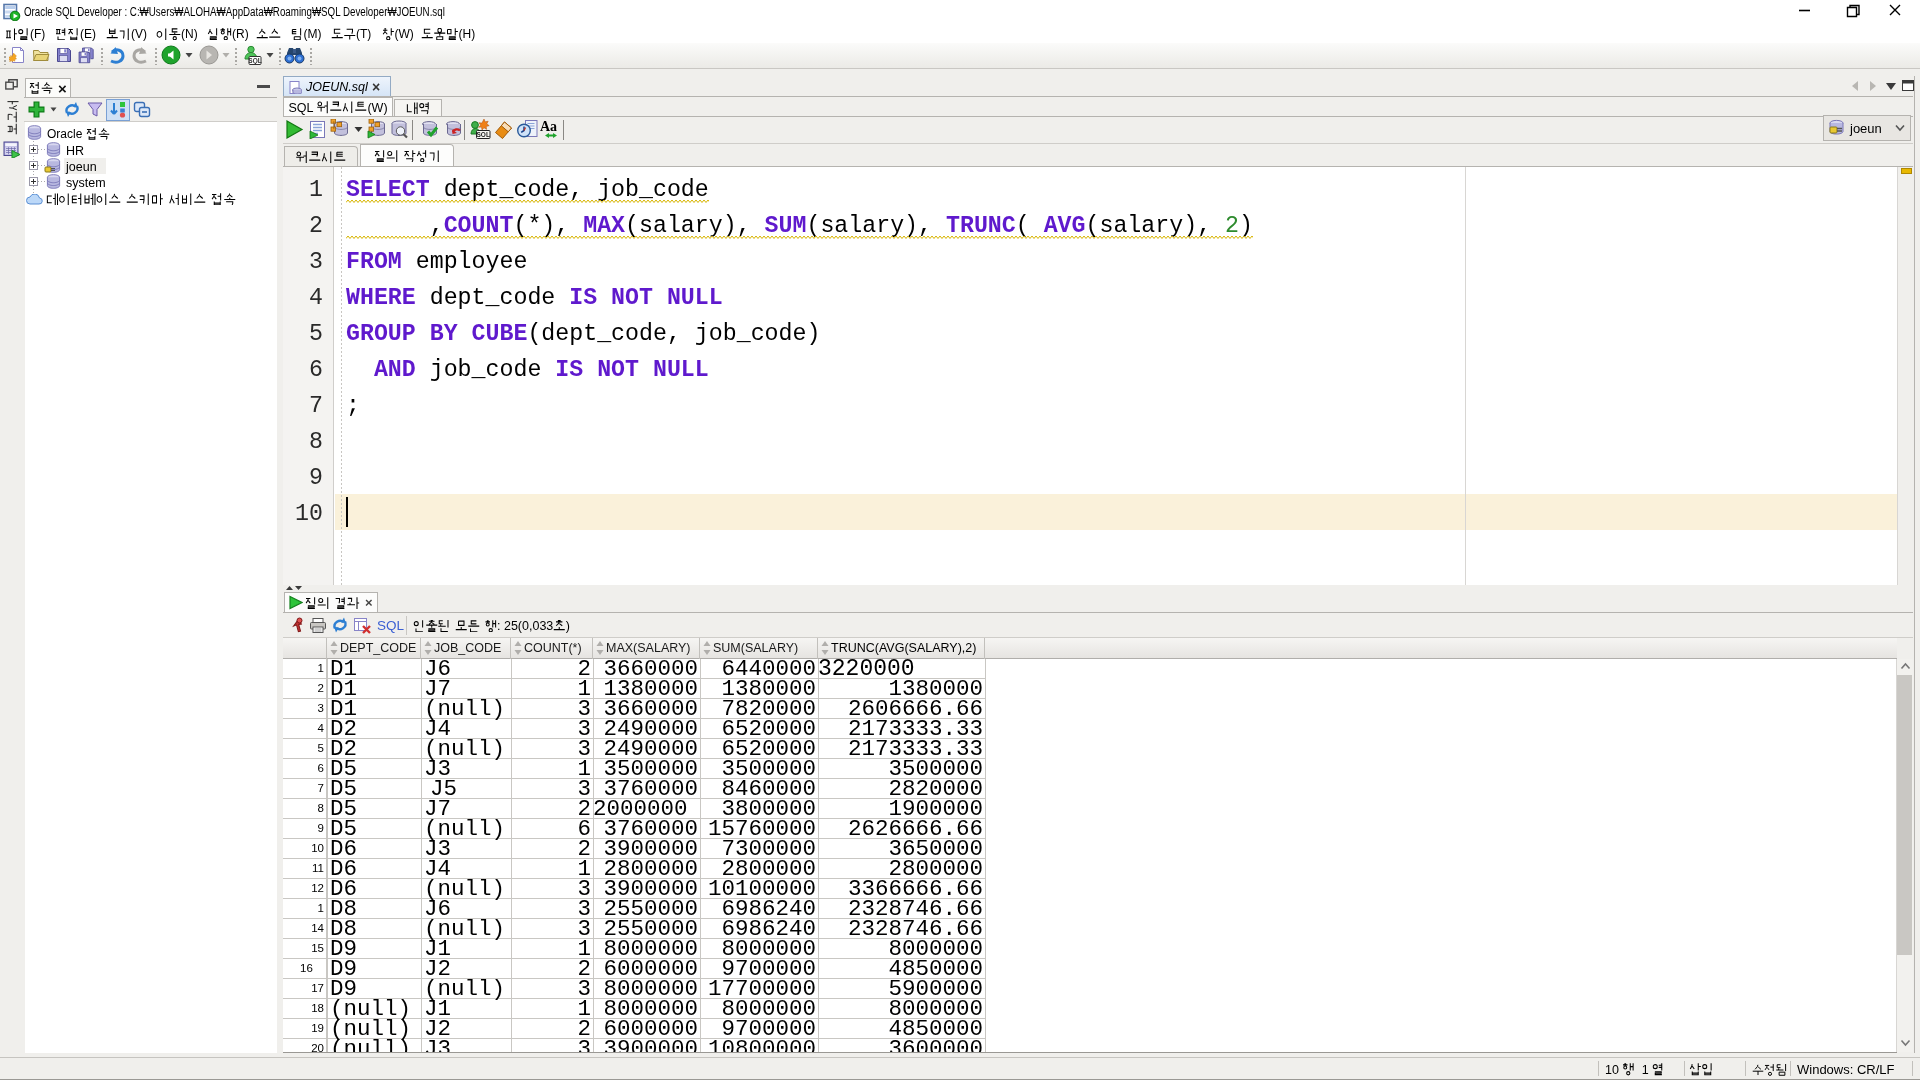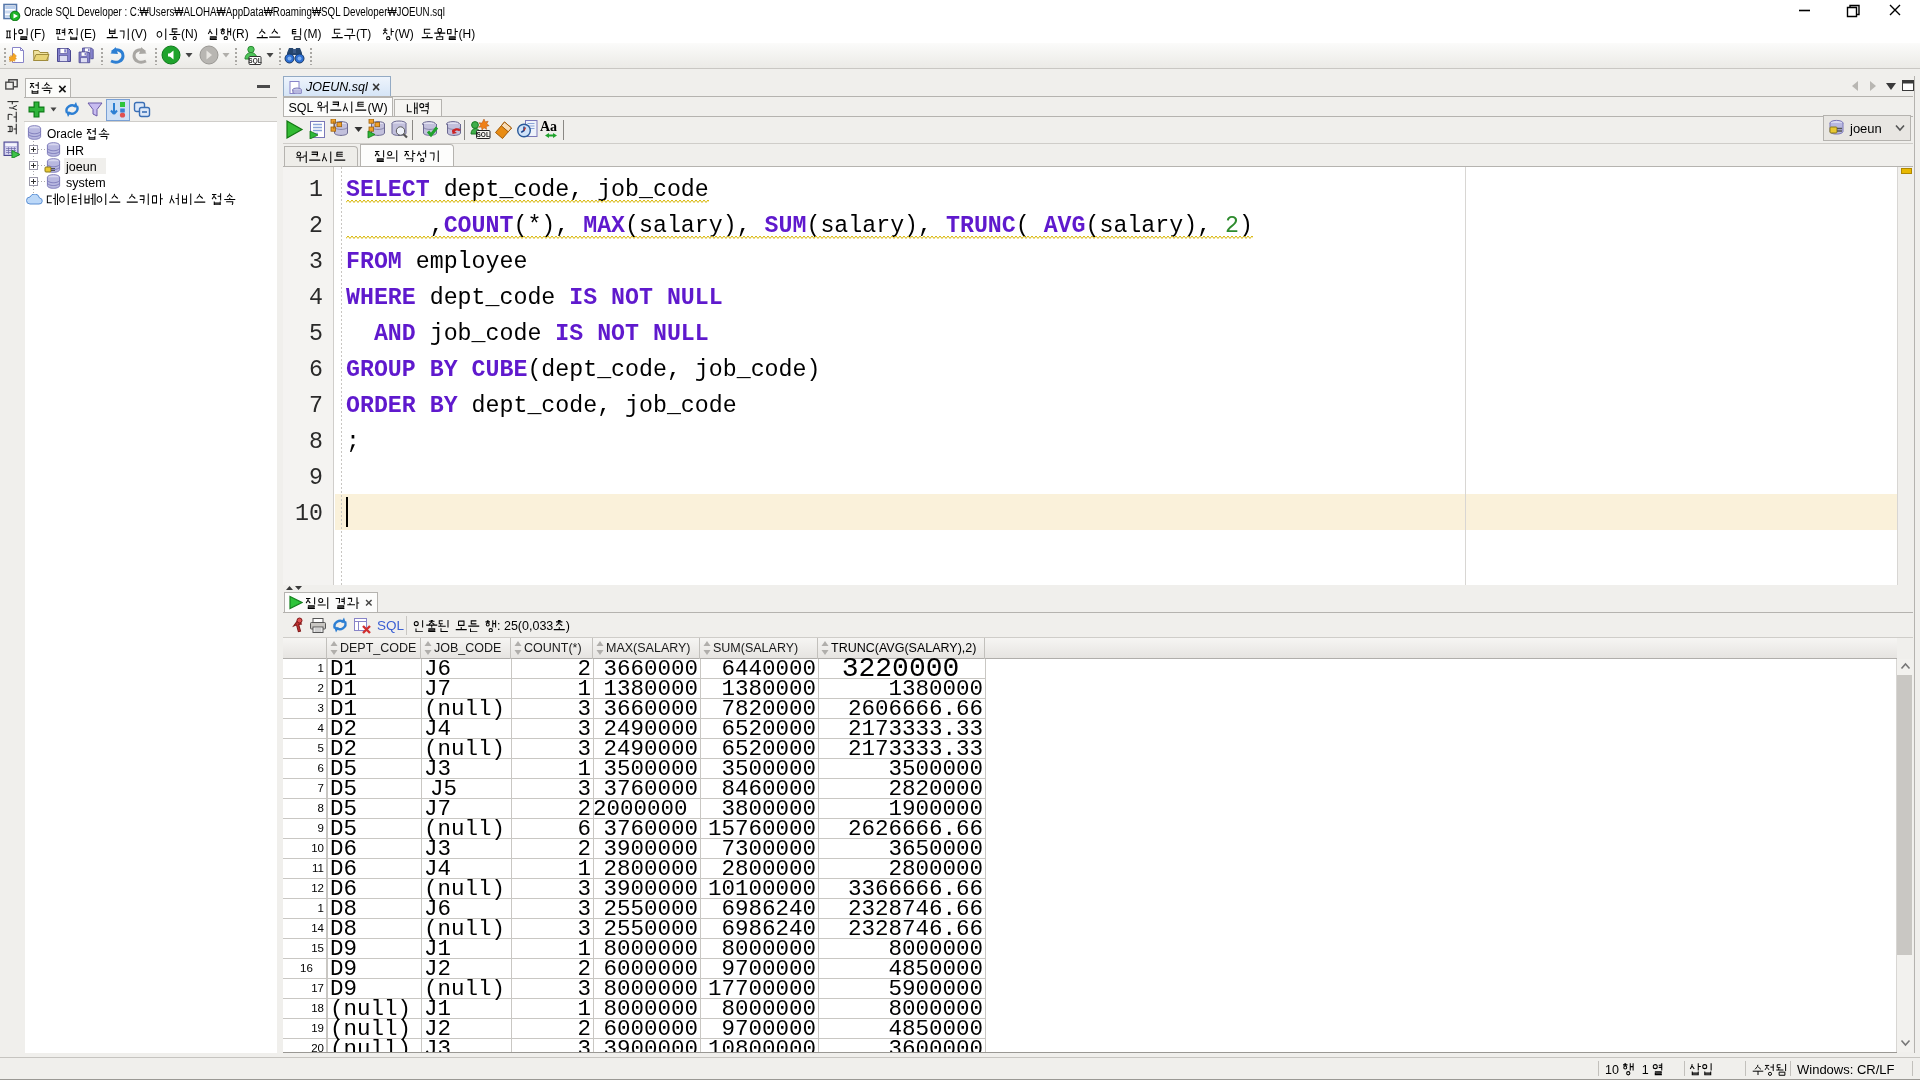--- a/index.html
+++ b/index.html
@@ -425,23 +425,22 @@
     <div style="height:36px;line-height:36px;text-align:right;padding-right:8px">7</div>
     <div style="height:36px;line-height:36px;text-align:right;padding-right:8px">8</div>
     <div style="height:36px;line-height:36px;text-align:right;padding-right:8px">9</div>
     <div style="height:36px;line-height:36px;text-align:right;padding-right:8px">10</div>
   </div>
 <div style="position:absolute;left:346px;top:172px;width:1500px;font-size:23.25px;font-family:'Liberation Mono',monospace;color:#000;">
     <div style="height:36px;line-height:36px;white-space:pre"><span style="color:#5f19cd;font-weight:bold">SELECT</span> dept_code, job_code</div>
     <div style="height:36px;line-height:36px;white-space:pre">      ,<span style="color:#5f19cd;font-weight:bold">COUNT</span>(*), <span style="color:#5f19cd;font-weight:bold">MAX</span>(salary), <span style="color:#5f19cd;font-weight:bold">SUM</span>(salary), <span style="color:#5f19cd;font-weight:bold">TRUNC</span>( <span style="color:#5f19cd;font-weight:bold">AVG</span>(salary), <span style="color:#2e8b2e">2</span>)</div>
     <div style="height:36px;line-height:36px;white-space:pre"><span style="color:#5f19cd;font-weight:bold">FROM</span> employee</div>
     <div style="height:36px;line-height:36px;white-space:pre"><span style="color:#5f19cd;font-weight:bold">WHERE</span> dept_code <span style="color:#5f19cd;font-weight:bold">IS</span> <span style="color:#5f19cd;font-weight:bold">NOT</span> <span style="color:#5f19cd;font-weight:bold">NULL</span></div>
+    <div style="height:36px;line-height:36px;white-space:pre"><span style="color:#5f19cd;font-weight:bold">GROUP</span> <span style="color:#5f19cd;font-weight:bold">BY</span> <span style="color:#5f19cd;font-weight:bold">CUBE</span>(dept_code, job_code)</div>
     <div style="height:36px;line-height:36px;white-space:pre">  <span style="color:#5f19cd;font-weight:bold">AND</span> job_code <span style="color:#5f19cd;font-weight:bold">IS</span> <span style="color:#5f19cd;font-weight:bold">NOT</span> <span style="color:#5f19cd;font-weight:bold">NULL</span></div>
-    <div style="height:36px;line-height:36px;white-space:pre"><span style="color:#5f19cd;font-weight:bold">GROUP</span> <span style="color:#5f19cd;font-weight:bold">BY</span> <span style="color:#5f19cd;font-weight:bold">CUBE</span>(dept_code, job_code)</div>
-    <div style="height:36px;line-height:36px;white-space:pre"><span style="color:#5f19cd;font-weight:bold">ORDER</span> <span style="color:#5f19cd;font-weight:bold">BY</span> dept_code, job_code</div>
     <div style="height:36px;line-height:36px;white-space:pre">;</div>
     <div style="height:36px;line-height:36px;white-space:pre"></div>
     <div style="height:36px;line-height:36px;white-space:pre"></div>
   </div>
 <div style="position:absolute;left:346px;top:497px;width:2px;height:30px;background:#000;"></div>
 <svg style="position:absolute;left:346px;top:199px;width:363px;height:5px;" width="363" height="5" viewBox="0 0 363 5" preserveAspectRatio="none">
     <path d="M0 3.5 l2 -2.5 l2 2.5 l2 -2.5 l2 2.5 l2 -2.5 l2 2.5 l2 -2.5 l2 2.5 l2 -2.5 l2 2.5 l2 -2.5 l2 2.5 l2 -2.5 l2 2.5 l2 -2.5 l2 2.5 l2 -2.5 l2 2.5 l2 -2.5 l2 2.5 l2 -2.5 l2 2.5 l2 -2.5 l2 2.5 l2 -2.5 l2 2.5 l2 -2.5 l2 2.5 l2 -2.5 l2 2.5 l2 -2.5 l2 2.5 l2 -2.5 l2 2.5 l2 -2.5 l2 2.5 l2 -2.5 l2 2.5 l2 -2.5 l2 2.5 l2 -2.5 l2 2.5 l2 -2.5 l2 2.5 l2 -2.5 l2 2.5 l2 -2.5 l2 2.5 l2 -2.5 l2 2.5 l2 -2.5 l2 2.5 l2 -2.5 l2 2.5 l2 -2.5 l2 2.5 l2 -2.5 l2 2.5 l2 -2.5 l2 2.5 l2 -2.5 l2 2.5 l2 -2.5 l2 2.5 l2 -2.5 l2 2.5 l2 -2.5 l2 2.5 l2 -2.5 l2 2.5 l2 -2.5 l2 2.5 l2 -2.5 l2 2.5 l2 -2.5 l2 2.5 l2 -2.5 l2 2.5 l2 -2.5 l2 2.5 l2 -2.5 l2 2.5 l2 -2.5 l2 2.5 l2 -2.5 l2 2.5 l2 -2.5 l2 2.5 l2 -2.5 l2 2.5 l2 -2.5 l2 2.5 l2 -2.5 l2 2.5 l2 -2.5 l2 2.5 l2 -2.5 l2 2.5 l2 -2.5 l2 2.5 l2 -2.5 l2 2.5 l2 -2.5 l2 2.5 l2 -2.5 l2 2.5 l2 -2.5 l2 2.5 l2 -2.5 l2 2.5 l2 -2.5 l2 2.5 l2 -2.5 l2 2.5 l2 -2.5 l2 2.5 l2 -2.5 l2 2.5 l2 -2.5 l2 2.5 l2 -2.5 l2 2.5 l2 -2.5 l2 2.5 l2 -2.5 l2 2.5 l2 -2.5 l2 2.5 l2 -2.5 l2 2.5 l2 -2.5 l2 2.5 l2 -2.5 l2 2.5 l2 -2.5 l2 2.5 l2 -2.5 l2 2.5 l2 -2.5 l2 2.5 l2 -2.5 l2 2.5 l2 -2.5 l2 2.5 l2 -2.5 l2 2.5 l2 -2.5 l2 2.5 l2 -2.5 l2 2.5 l2 -2.5 l2 2.5 l2 -2.5 l2 2.5 l2 -2.5 l2 2.5 l2 -2.5 l2 2.5 l2 -2.5 l2 2.5 l2 -2.5 l2 2.5 l2 -2.5 l2 2.5 l2 -2.5 l2 2.5 l2 -2.5 l2 2.5 l2 -2.5 l2 2.5 l2 -2.5 l2 2.5 l2 -2.5 l2 2.5 l2 -2.5 l2 2.5 l2 -2.5 l2 2.5 l2 -2.5 l2 2.5 l2 -2.5 l2 2.5" fill="none" stroke="#d8b400" stroke-width="1"></path>
   </svg>
 <svg style="position:absolute;left:346px;top:235px;width:907px;height:5px;" width="907" height="5" viewBox="0 0 907 5" preserveAspectRatio="none">
     <path d="M0 3.5 l2 -2.5 l2 2.5 l2 -2.5 l2 2.5 l2 -2.5 l2 2.5 l2 -2.5 l2 2.5 l2 -2.5 l2 2.5 l2 -2.5 l2 2.5 l2 -2.5 l2 2.5 l2 -2.5 l2 2.5 l2 -2.5 l2 2.5 l2 -2.5 l2 2.5 l2 -2.5 l2 2.5 l2 -2.5 l2 2.5 l2 -2.5 l2 2.5 l2 -2.5 l2 2.5 l2 -2.5 l2 2.5 l2 -2.5 l2 2.5 l2 -2.5 l2 2.5 l2 -2.5 l2 2.5 l2 -2.5 l2 2.5 l2 -2.5 l2 2.5 l2 -2.5 l2 2.5 l2 -2.5 l2 2.5 l2 -2.5 l2 2.5 l2 -2.5 l2 2.5 l2 -2.5 l2 2.5 l2 -2.5 l2 2.5 l2 -2.5 l2 2.5 l2 -2.5 l2 2.5 l2 -2.5 l2 2.5 l2 -2.5 l2 2.5 l2 -2.5 l2 2.5 l2 -2.5 l2 2.5 l2 -2.5 l2 2.5 l2 -2.5 l2 2.5 l2 -2.5 l2 2.5 l2 -2.5 l2 2.5 l2 -2.5 l2 2.5 l2 -2.5 l2 2.5 l2 -2.5 l2 2.5 l2 -2.5 l2 2.5 l2 -2.5 l2 2.5 l2 -2.5 l2 2.5 l2 -2.5 l2 2.5 l2 -2.5 l2 2.5 l2 -2.5 l2 2.5 l2 -2.5 l2 2.5 l2 -2.5 l2 2.5 l2 -2.5 l2 2.5 l2 -2.5 l2 2.5 l2 -2.5 l2 2.5 l2 -2.5 l2 2.5 l2 -2.5 l2 2.5 l2 -2.5 l2 2.5 l2 -2.5 l2 2.5 l2 -2.5 l2 2.5 l2 -2.5 l2 2.5 l2 -2.5 l2 2.5 l2 -2.5 l2 2.5 l2 -2.5 l2 2.5 l2 -2.5 l2 2.5 l2 -2.5 l2 2.5 l2 -2.5 l2 2.5 l2 -2.5 l2 2.5 l2 -2.5 l2 2.5 l2 -2.5 l2 2.5 l2 -2.5 l2 2.5 l2 -2.5 l2 2.5 l2 -2.5 l2 2.5 l2 -2.5 l2 2.5 l2 -2.5 l2 2.5 l2 -2.5 l2 2.5 l2 -2.5 l2 2.5 l2 -2.5 l2 2.5 l2 -2.5 l2 2.5 l2 -2.5 l2 2.5 l2 -2.5 l2 2.5 l2 -2.5 l2 2.5 l2 -2.5 l2 2.5 l2 -2.5 l2 2.5 l2 -2.5 l2 2.5 l2 -2.5 l2 2.5 l2 -2.5 l2 2.5 l2 -2.5 l2 2.5 l2 -2.5 l2 2.5 l2 -2.5 l2 2.5 l2 -2.5 l2 2.5 l2 -2.5 l2 2.5 l2 -2.5 l2 2.5 l2 -2.5 l2 2.5 l2 -2.5 l2 2.5 l2 -2.5 l2 2.5 l2 -2.5 l2 2.5 l2 -2.5 l2 2.5 l2 -2.5 l2 2.5 l2 -2.5 l2 2.5 l2 -2.5 l2 2.5 l2 -2.5 l2 2.5 l2 -2.5 l2 2.5 l2 -2.5 l2 2.5 l2 -2.5 l2 2.5 l2 -2.5 l2 2.5 l2 -2.5 l2 2.5 l2 -2.5 l2 2.5 l2 -2.5 l2 2.5 l2 -2.5 l2 2.5 l2 -2.5 l2 2.5 l2 -2.5 l2 2.5 l2 -2.5 l2 2.5 l2 -2.5 l2 2.5 l2 -2.5 l2 2.5 l2 -2.5 l2 2.5 l2 -2.5 l2 2.5 l2 -2.5 l2 2.5 l2 -2.5 l2 2.5 l2 -2.5 l2 2.5 l2 -2.5 l2 2.5 l2 -2.5 l2 2.5 l2 -2.5 l2 2.5 l2 -2.5 l2 2.5 l2 -2.5 l2 2.5 l2 -2.5 l2 2.5 l2 -2.5 l2 2.5 l2 -2.5 l2 2.5 l2 -2.5 l2 2.5 l2 -2.5 l2 2.5 l2 -2.5 l2 2.5 l2 -2.5 l2 2.5 l2 -2.5 l2 2.5 l2 -2.5 l2 2.5 l2 -2.5 l2 2.5 l2 -2.5 l2 2.5 l2 -2.5 l2 2.5 l2 -2.5 l2 2.5 l2 -2.5 l2 2.5 l2 -2.5 l2 2.5 l2 -2.5 l2 2.5 l2 -2.5 l2 2.5 l2 -2.5 l2 2.5 l2 -2.5 l2 2.5 l2 -2.5 l2 2.5 l2 -2.5 l2 2.5 l2 -2.5 l2 2.5 l2 -2.5 l2 2.5 l2 -2.5 l2 2.5 l2 -2.5 l2 2.5 l2 -2.5 l2 2.5 l2 -2.5 l2 2.5 l2 -2.5 l2 2.5 l2 -2.5 l2 2.5 l2 -2.5 l2 2.5 l2 -2.5 l2 2.5 l2 -2.5 l2 2.5 l2 -2.5 l2 2.5 l2 -2.5 l2 2.5 l2 -2.5 l2 2.5 l2 -2.5 l2 2.5 l2 -2.5 l2 2.5 l2 -2.5 l2 2.5 l2 -2.5 l2 2.5 l2 -2.5 l2 2.5 l2 -2.5 l2 2.5 l2 -2.5 l2 2.5 l2 -2.5 l2 2.5 l2 -2.5 l2 2.5 l2 -2.5 l2 2.5 l2 -2.5 l2 2.5 l2 -2.5 l2 2.5 l2 -2.5 l2 2.5 l2 -2.5 l2 2.5 l2 -2.5 l2 2.5 l2 -2.5 l2 2.5 l2 -2.5 l2 2.5 l2 -2.5 l2 2.5 l2 -2.5 l2 2.5 l2 -2.5 l2 2.5 l2 -2.5 l2 2.5 l2 -2.5 l2 2.5 l2 -2.5 l2 2.5 l2 -2.5 l2 2.5 l2 -2.5 l2 2.5 l2 -2.5 l2 2.5 l2 -2.5 l2 2.5 l2 -2.5 l2 2.5 l2 -2.5 l2 2.5 l2 -2.5 l2 2.5 l2 -2.5 l2 2.5 l2 -2.5 l2 2.5 l2 -2.5 l2 2.5 l2 -2.5 l2 2.5 l2 -2.5 l2 2.5 l2 -2.5 l2 2.5 l2 -2.5 l2 2.5 l2 -2.5 l2 2.5 l2 -2.5 l2 2.5 l2 -2.5 l2 2.5 l2 -2.5 l2 2.5 l2 -2.5 l2 2.5 l2 -2.5 l2 2.5 l2 -2.5 l2 2.5 l2 -2.5 l2 2.5 l2 -2.5 l2 2.5 l2 -2.5 l2 2.5 l2 -2.5 l2 2.5 l2 -2.5 l2 2.5 l2 -2.5 l2 2.5 l2 -2.5 l2 2.5 l2 -2.5 l2 2.5 l2 -2.5 l2 2.5 l2 -2.5 l2 2.5 l2 -2.5 l2 2.5 l2 -2.5 l2 2.5 l2 -2.5 l2 2.5 l2 -2.5 l2 2.5 l2 -2.5 l2 2.5 l2 -2.5 l2 2.5 l2 -2.5 l2 2.5 l2 -2.5 l2 2.5 l2 -2.5 l2 2.5 l2 -2.5 l2 2.5 l2 -2.5 l2 2.5 l2 -2.5 l2 2.5 l2 -2.5 l2 2.5 l2 -2.5 l2 2.5 l2 -2.5 l2 2.5 l2 -2.5 l2 2.5 l2 -2.5 l2 2.5 l2 -2.5 l2 2.5" fill="none" stroke="#d8b400" stroke-width="1"></path>
@@ -535,21 +534,21 @@
     <path d="M4 14L0.5 9h7z" fill="#b0aeab"></path>
   </svg>
 <div style="position:absolute;left:831px;top:641px;height:14px;font-size:12.5px;color:#000000;">TRUNC(AVG(SALARY),2)</div>
 <div style="position:absolute;left:283px;top:678px;width:702px;height:1px;background:#c9c7c3;"></div>
 <div style="position:absolute;left:300px;top:662px;width:24px;height:14px;font-size:11.5px;text-align:right;">1</div>
 <div style="position:absolute;left:327px;top:659px;width:94px;height:20px;font-family:'Liberation Mono',monospace;font-size:22.5px;line-height:20px;text-align:left;padding-left:3px;">D1</div>
 <div style="position:absolute;left:421px;top:659px;width:90px;height:20px;font-family:'Liberation Mono',monospace;font-size:22.5px;line-height:20px;text-align:left;padding-left:3px;">J6</div>
 <div style="position:absolute;left:511px;top:659px;width:82px;height:20px;font-family:'Liberation Mono',monospace;font-size:22.5px;line-height:20px;text-align:right;padding-right:2px;">2</div>
 <div style="position:absolute;left:593px;top:659px;width:107px;height:20px;font-family:'Liberation Mono',monospace;font-size:22.5px;line-height:20px;text-align:right;padding-right:2px;">3660000</div>
 <div style="position:absolute;left:700px;top:659px;width:118px;height:20px;font-family:'Liberation Mono',monospace;font-size:22.5px;line-height:20px;text-align:right;padding-right:2px;">6440000</div>
-<div style="position:absolute;left:818px;top:659px;width:167px;height:32px;font-family:'Liberation Mono',monospace;font-size:28px;line-height:20px;text-align:center;padding-right:2px;">3220000</div>
+<div style="position:absolute;left:818px;top:659px;width:167px;height:32px;font-family:'Liberation Mono',monospace;font-size:23px;line-height:20px;text-align:left;padding-right:2px;">3220000</div>
 <div style="position:absolute;left:283px;top:698px;width:702px;height:1px;background:#c9c7c3;"></div>
 <div style="position:absolute;left:300px;top:682px;width:24px;height:14px;font-size:11.5px;text-align:right;">2</div>
 <div style="position:absolute;left:327px;top:679px;width:94px;height:20px;font-family:'Liberation Mono',monospace;font-size:22.5px;line-height:20px;text-align:left;padding-left:3px;">D1</div>
 <div style="position:absolute;left:421px;top:679px;width:90px;height:20px;font-family:'Liberation Mono',monospace;font-size:22.5px;line-height:20px;text-align:left;padding-left:3px;">J7</div>
 <div style="position:absolute;left:511px;top:679px;width:82px;height:20px;font-family:'Liberation Mono',monospace;font-size:22.5px;line-height:20px;text-align:right;padding-right:2px;">1</div>
 <div style="position:absolute;left:593px;top:679px;width:107px;height:20px;font-family:'Liberation Mono',monospace;font-size:22.5px;line-height:20px;text-align:right;padding-right:2px;">1380000</div>
 <div style="position:absolute;left:700px;top:679px;width:118px;height:20px;font-family:'Liberation Mono',monospace;font-size:22.5px;line-height:20px;text-align:right;padding-right:2px;">1380000</div>
 <div style="position:absolute;left:818px;top:679px;width:167px;height:20px;font-family:'Liberation Mono',monospace;font-size:22.5px;line-height:20px;text-align:right;padding-right:2px;">1380000</div>
 <div style="position:absolute;left:283px;top:718px;width:702px;height:1px;background:#c9c7c3;"></div>
 <div style="position:absolute;left:300px;top:702px;width:24px;height:14px;font-size:11.5px;text-align:right;">3</div>

